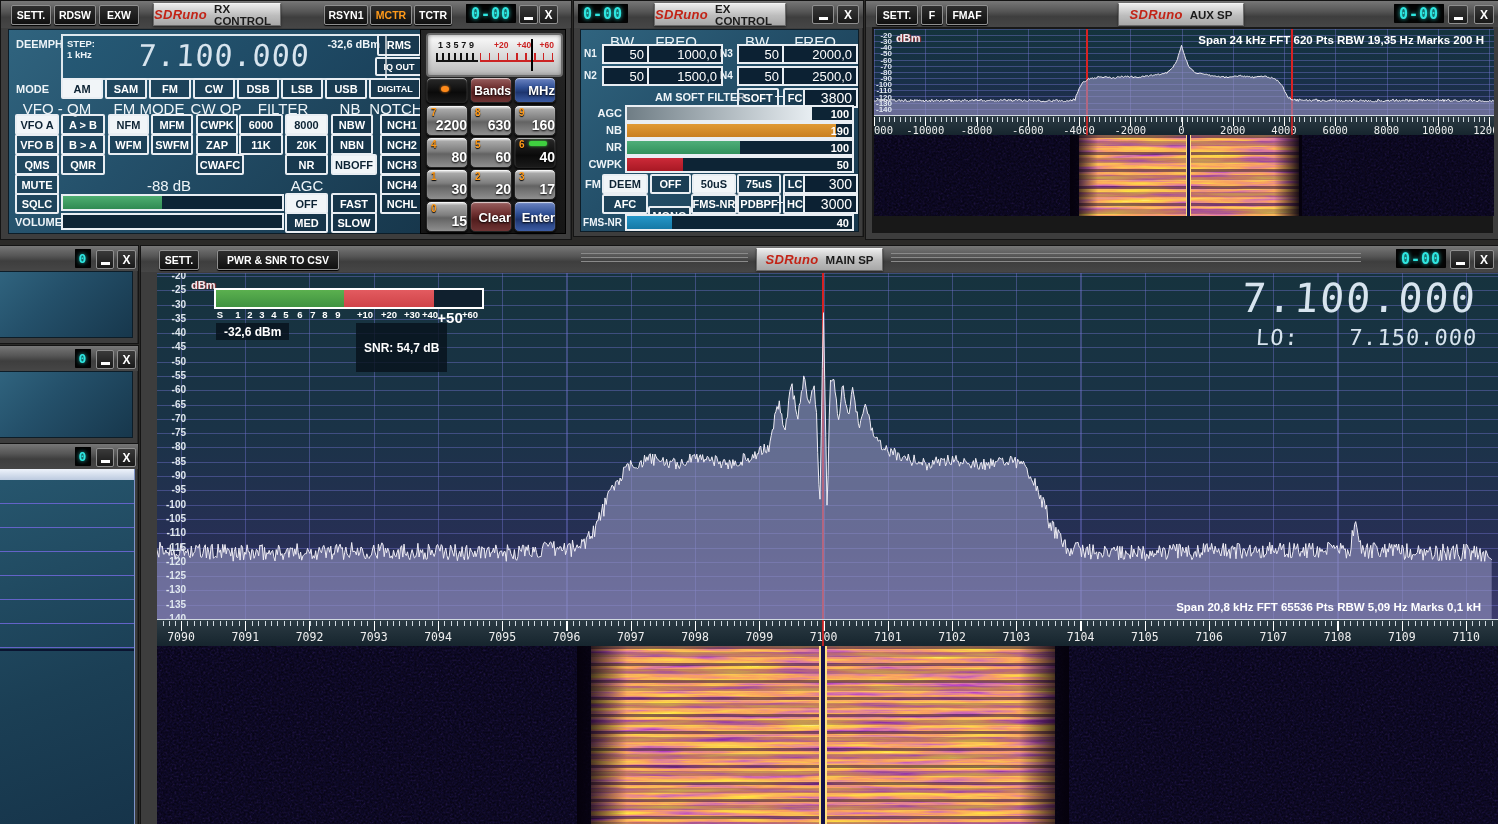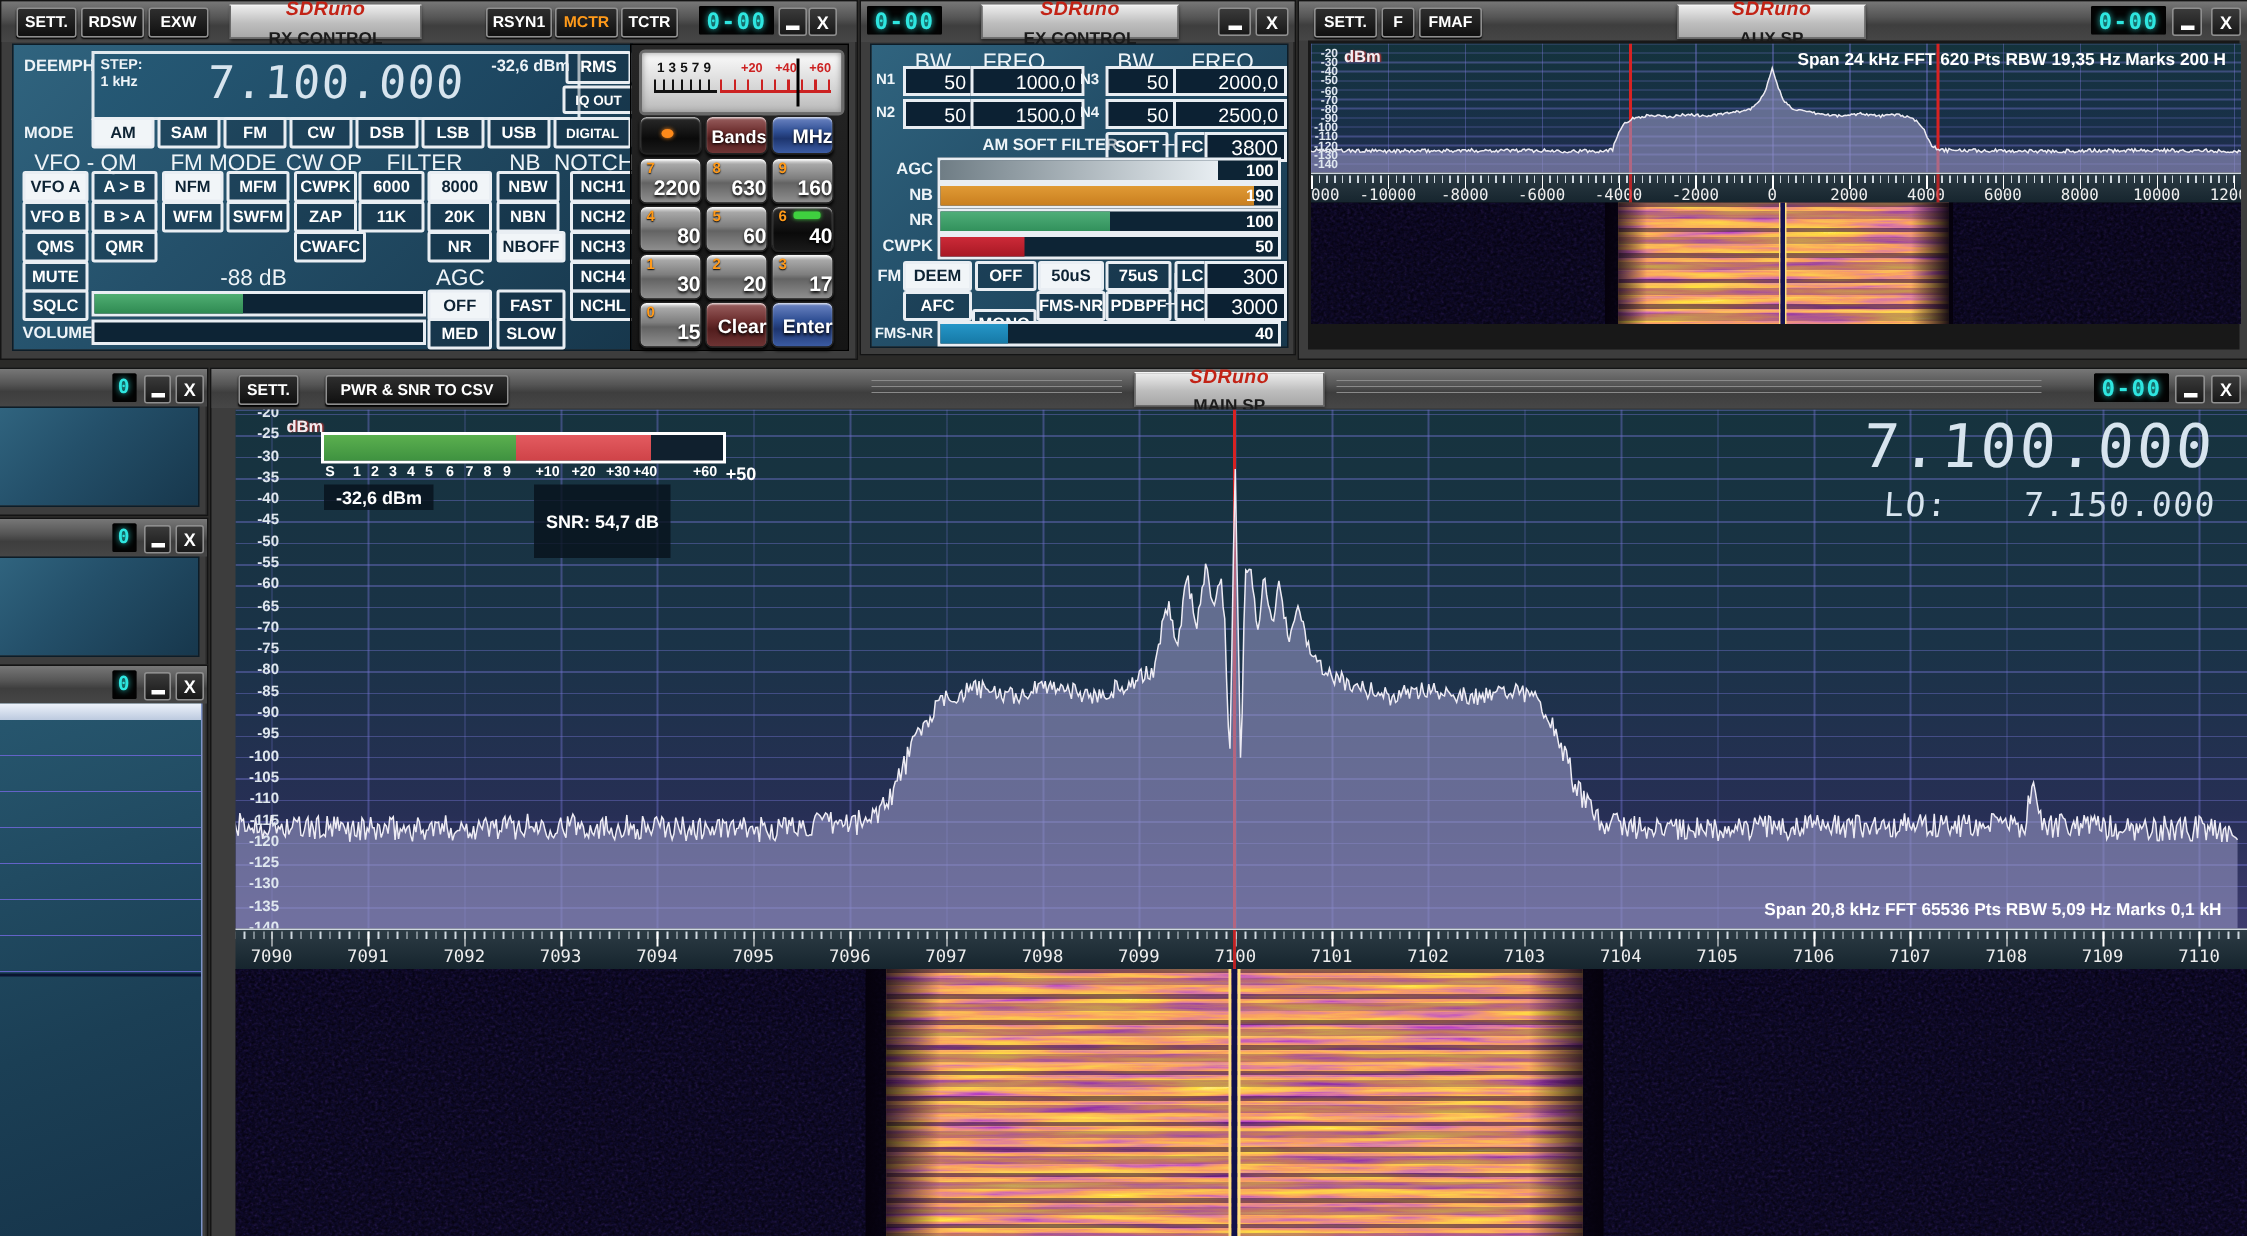--- a/index.html
+++ b/index.html
@@ -1,21 +1,21 @@
 <!DOCTYPE html>
 <html><head>
 <meta charset="utf-8">
 <style>
   html,body{margin:0;padding:0;}
   body{width:1498px;height:824px;position:relative;background:#2b2a28;font-family:"Liberation Sans",sans-serif;overflow:hidden;-webkit-font-smoothing:antialiased;}
   .win{position:absolute;background:#3d3d3d;border:1px solid #141414;box-shadow:inset 0 1px 0 #6f6f6f,inset -1px 0 0 #2a2a2a;}
   .titlebar{position:absolute;top:0;left:0;right:0;height:27px;background:linear-gradient(180deg,#777 0%,#555 40%,#3e3e3e 60%,#464646 100%);}
   .tb{position:absolute;top:4px;height:18px;background:linear-gradient(180deg,#2e2e2e,#101010);border:1px solid #8f8f8f;border-radius:2px;color:#fff;font-weight:bold;font-size:10.5px;display:flex;align-items:center;justify-content:center;box-shadow:0 1px 1px #000;cursor:pointer;}
   .tb.orange{color:#ff9a1a;}
-  .plate{position:absolute;top:2px;height:21px;background:linear-gradient(180deg,#ececec,#bdbdbd 55%,#a8a8a8);border:1px solid #6a6a6a;border-top-color:#f5f5f5;display:flex;align-items:center;justify-content:center;gap:7px;box-shadow:0 1px 2px rgba(0,0,0,.5);flex-direction:column;}
+  .plate{position:absolute;top:2px;height:21px;background:linear-gradient(180deg,#ececec,#bdbdbd 55%,#a8a8a8);border:1px solid #6a6a6a;border-top-color:#f5f5f5;display:flex;align-items:center;justify-content:center;gap:7px;box-shadow:0 1px 2px rgba(0,0,0,.5);}
   .brand{color:#c22316;font-style:italic;font-weight:bold;font-size:13px;letter-spacing:.3px;}
   .ptitle{color:#1b1b1b;font-weight:bold;font-size:11.5px;}
   .clock{position:absolute;top:3px;height:19px;background:#040404;color:#2ee6e0;font-family:"DejaVu Sans Mono",monospace;font-weight:bold;font-size:15px;letter-spacing:1px;display:flex;align-items:center;justify-content:center;text-shadow:0 0 4px rgba(46,230,224,.9);border-radius:1px;box-shadow:inset 0 1px 2px #000;}
   .minbtn{position:absolute;top:4px;height:17px;background:linear-gradient(180deg,#3a3a3a,#181818);border:1px solid #8f8f8f;border-radius:2px;display:flex;align-items:flex-end;justify-content:center;cursor:pointer;}
   .minbtn i{display:block;width:9px;height:3px;background:#fff;margin-bottom:3px;}
   .xbtn{position:absolute;top:4px;height:17px;background:linear-gradient(180deg,#3a3a3a,#181818);border:1px solid #8f8f8f;border-radius:2px;color:#fff;font-weight:bold;font-size:12px;display:flex;align-items:center;justify-content:center;cursor:pointer;}
   .body-teal{position:absolute;background:linear-gradient(135deg,#30647f 0%,#24506a 40%,#17374c 100%);border:1px solid #0d1d28;}
   .b{position:absolute;background:rgba(6,24,38,.25);border:2px solid #e9eef3;border-radius:2px;color:#fff;font-weight:bold;font-size:11px;display:flex;align-items:center;justify-content:center;cursor:pointer;white-space:nowrap;}
   .b.on{background:#f1f5f8;color:#0d2334;}
   .b.sm{font-size:9px;}
@@ -498,21 +498,21 @@
         <span style="position: absolute; left: 60px; transform: translateX(-50%); font-size: 9.5px; font-weight: bold; color: rgb(255, 255, 255);">4</span>
         <span style="position: absolute; left: 72px; transform: translateX(-50%); font-size: 9.5px; font-weight: bold; color: rgb(255, 255, 255);">5</span>
         <span style="position: absolute; left: 86px; transform: translateX(-50%); font-size: 9.5px; font-weight: bold; color: rgb(255, 255, 255);">6</span>
         <span style="position: absolute; left: 99px; transform: translateX(-50%); font-size: 9.5px; font-weight: bold; color: rgb(255, 255, 255);">7</span>
         <span style="position: absolute; left: 111px; transform: translateX(-50%); font-size: 9.5px; font-weight: bold; color: rgb(255, 255, 255);">8</span>
         <span style="position: absolute; left: 124px; transform: translateX(-50%); font-size: 9.5px; font-weight: bold; color: rgb(255, 255, 255);">9</span>
         <span style="position: absolute; left: 151px; transform: translateX(-50%); font-size: 9.5px; font-weight: bold; color: rgb(255, 255, 255);">+10</span>
         <span style="position: absolute; left: 175px; transform: translateX(-50%); font-size: 9.5px; font-weight: bold; color: rgb(255, 255, 255);">+20</span>
         <span style="position: absolute; left: 198px; transform: translateX(-50%); font-size: 9.5px; font-weight: bold; color: rgb(255, 255, 255);">+30</span>
         <span style="position: absolute; left: 216px; transform: translateX(-50%); font-size: 9.5px; font-weight: bold; color: rgb(255, 255, 255);">+40</span>
-        <span style="position: absolute; left: 236px; transform: translateX(-50%); font-size: 12px; font-weight: bold; color: rgb(255, 255, 255); margin-left: 44px;">+50</span>
+        <span style="position: absolute; left: 236px; transform: translateX(-50%); font-size: 15px; font-weight: bold; color: rgb(255, 255, 255);">+50</span>
         <span style="position: absolute; left: 256px; transform: translateX(-50%); font-size: 9.5px; font-weight: bold; color: rgb(255, 255, 255);">+60</span>
       </div>
     <div style="position:absolute;left:59px;top:50px;height:17px;background:rgba(8,18,28,.8);display:flex;align-items:center;padding:0 8px;color:#fff;font-size:12px;font-weight:bold">-32,6 dBm</div>
     <div style="position:absolute;left:199px;top:50px;height:17px;background:rgba(8,18,28,.8);display:flex;align-items:center;padding:16px 8px;color:#fff;font-size:12px;font-weight:bold">SNR: 54,7 dB</div>
 
     <span class="seg" style="position:absolute;right:22px;top:2px;font-size:40px;letter-spacing:2px">7.100.000</span>
     <span class="seg" style="position:absolute;right:200px;top:52px;font-size:22px">LO:</span>
     <span class="seg" style="position:absolute;right:22px;top:52px;font-size:22px">7.150.000</span>
     <span style="position:absolute;right:18px;bottom:6px;font-size:11.5px;font-weight:bold;color:#fff">Span 20,8 kHz  FFT 65536 Pts  RBW 5,09 Hz  Marks 0,1 kH</span>
   </div>

